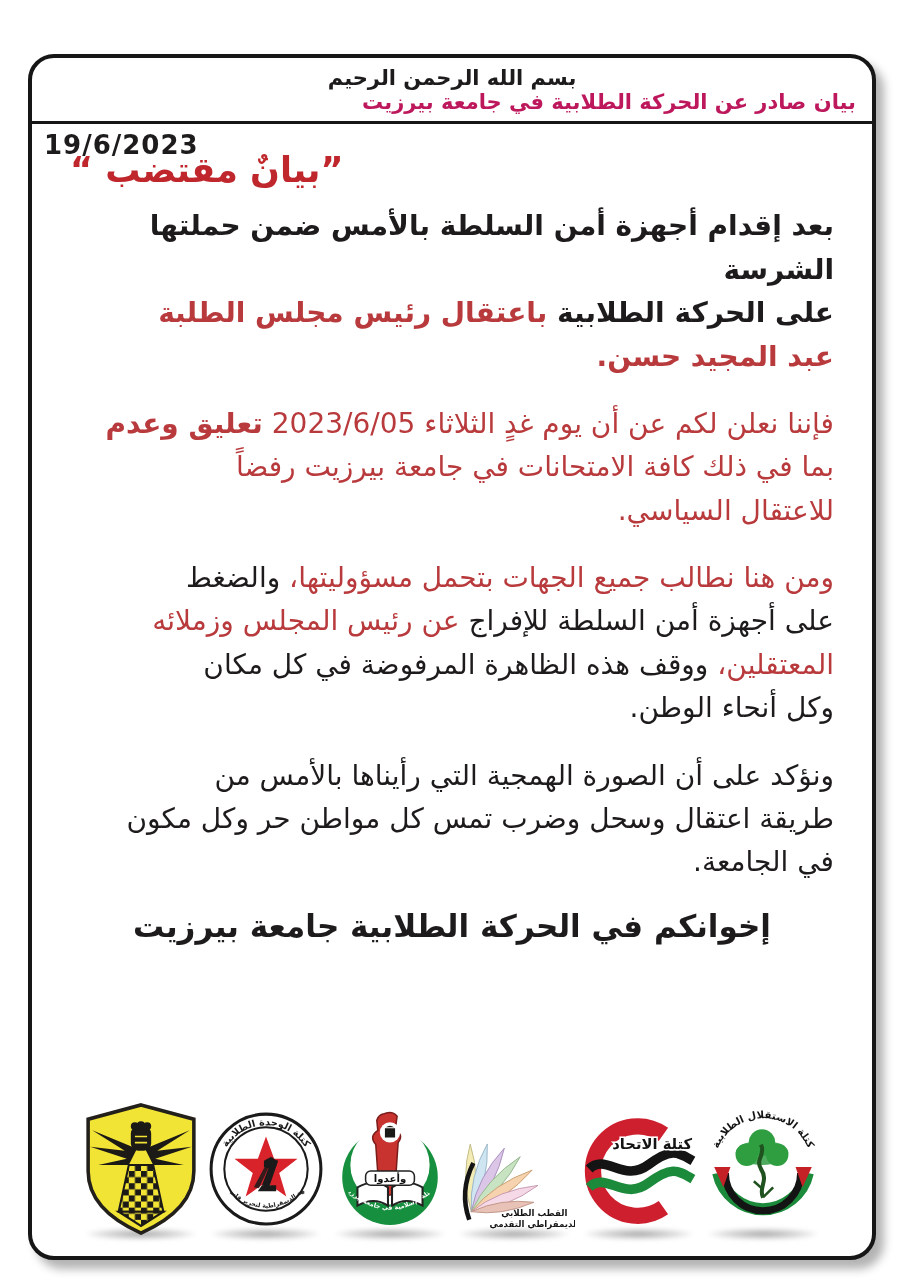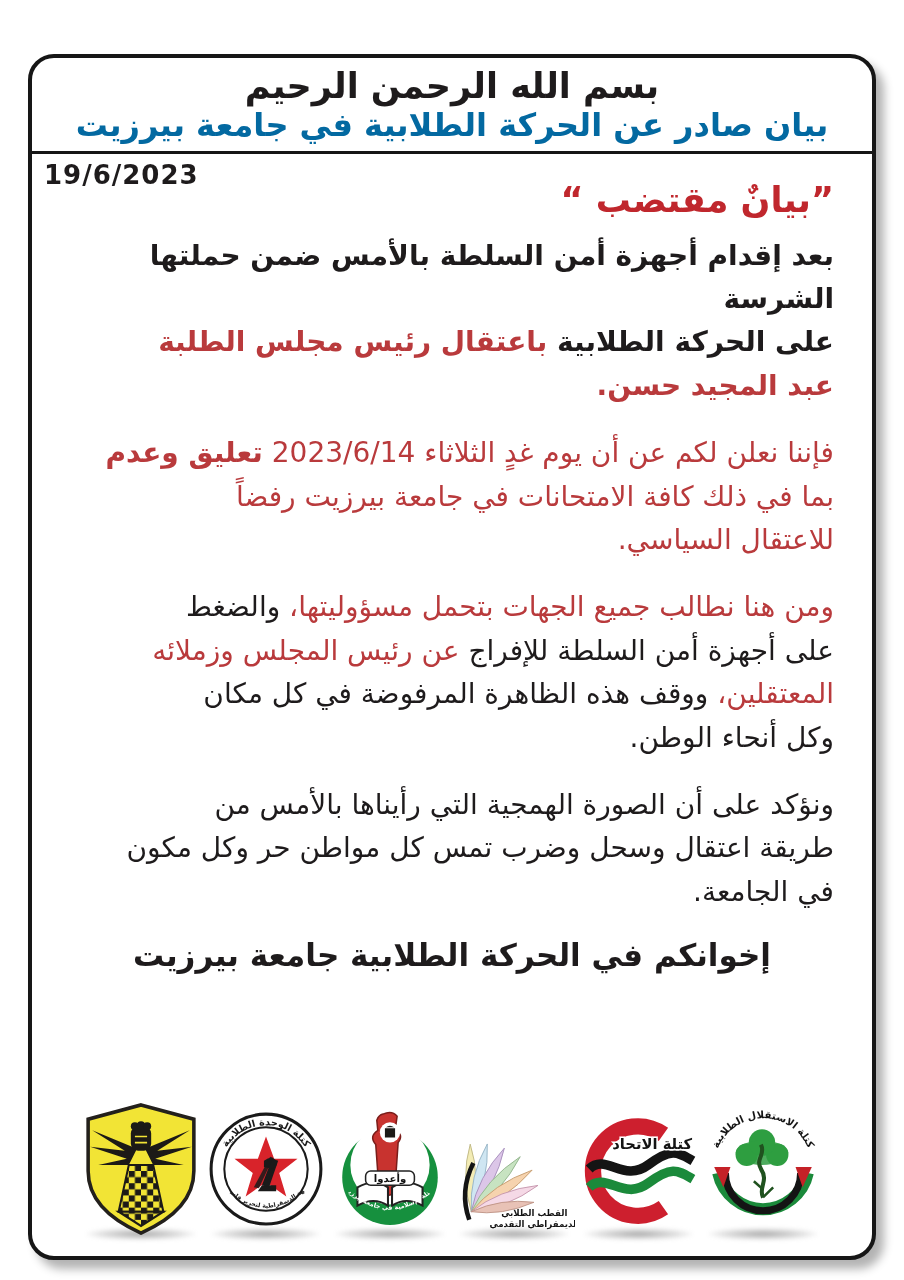--- a/index.html
+++ b/index.html
@@ -8,29 +8,29 @@
     font-family:"DejaVu Sans",sans-serif;color:#1e1b1c;overflow:hidden;
   }
   .sheet{
     position:absolute;left:28px;top:54px;width:848px;height:1206px;
     box-sizing:border-box;border:4px solid #161616;border-radius:26px;
     background:#fff;box-shadow:8px 9px 10px rgba(0,0,0,.30);overflow:hidden;
   }
   .header{
     text-align:center;padding:8px 16px 6px;border-bottom:3px solid #161616;
   }
-  .bismillah{font-size:35px;font-weight:bold;color:#1e1b1c;line-height:1.15;}
-  .banner{font-size:32px;font-weight:bold;color:#0369a1;line-height:1.2;}
+  .bismillah{font-size:21px;font-weight:bold;color:#1e1b1c;line-height:1.15;}
+  .banner{font-size:21px;font-weight:bold;color:#be185d;line-height:1.2;text-align:right;}
   .content{position:relative;direction:rtl;padding:24px 38px 0;}
   .date{
     position:absolute;left:12px;top:6px;direction:ltr;
     font-size:26px;font-weight:bold;color:#1e1b1c;letter-spacing:1px;
   }
   .stmt-title{
-    margin:2px 0 14px;text-align:right;font-size:35px;font-weight:bold;color:#c0272d;
+    margin:2px 0 14px;text-align:left;font-size:35px;font-weight:bold;color:#c0272d;
   }
   .para{
     margin:10px 0 24px;font-size:28px;line-height:1.55;text-align:right;
     white-space:pre-line;color:#1e1b1c;
   }
   .para.heavy{font-weight:bold;}
   .para .red{color:#b93a3c;}
   .para.redpara{color:#b93a3c;}
   .para .boldspan{font-weight:bold;}
   .signature{
@@ -60,21 +60,21 @@
   </div>
 
   <div class="content">
     <div class="date">19/6/2023</div>
     <div class="stmt-title">”بيانٌ مقتضب “</div>
 
     <p class="para heavy"><span>بعد إقدام أجهزة أمن السلطة بالأمس ضمن حملتها الشرسة
 على الحركة الطلابية </span><span class="red">باعتقال رئيس مجلس الطلبة
 عبد المجيد حسن.</span></p>
 
-    <p class="para redpara"><span>فإننا نعلن لكم عن أن يوم غدٍ الثلاثاء 2023/6/14 </span><span class="boldspan">تعليق وعدم</span><span>
+    <p class="para redpara"><span>فإننا نعلن لكم عن أن يوم غدٍ الثلاثاء 2023/6/05 </span><span class="boldspan">تعليق وعدم</span><span>
 بما في ذلك كافة  الامتحانات في جامعة بيرزيت رفضاً
 للاعتقال السياسي.</span></p>
 
 
     <p class="para"><span class="red">ومن هنا نطالب جميع الجهات بتحمل مسؤوليتها،</span><span> والضغط
 على أجهزة أمن السلطة للإفراج </span><span class="red">عن رئيس المجلس وزملائه
 المعتقلين،</span><span> ووقف هذه الظاهرة المرفوضة في كل مكان
 وكل أنحاء الوطن.</span></p>
 
     <p class="para">ونؤكد على أن الصورة الهمجية التي رأيناها بالأمس من

